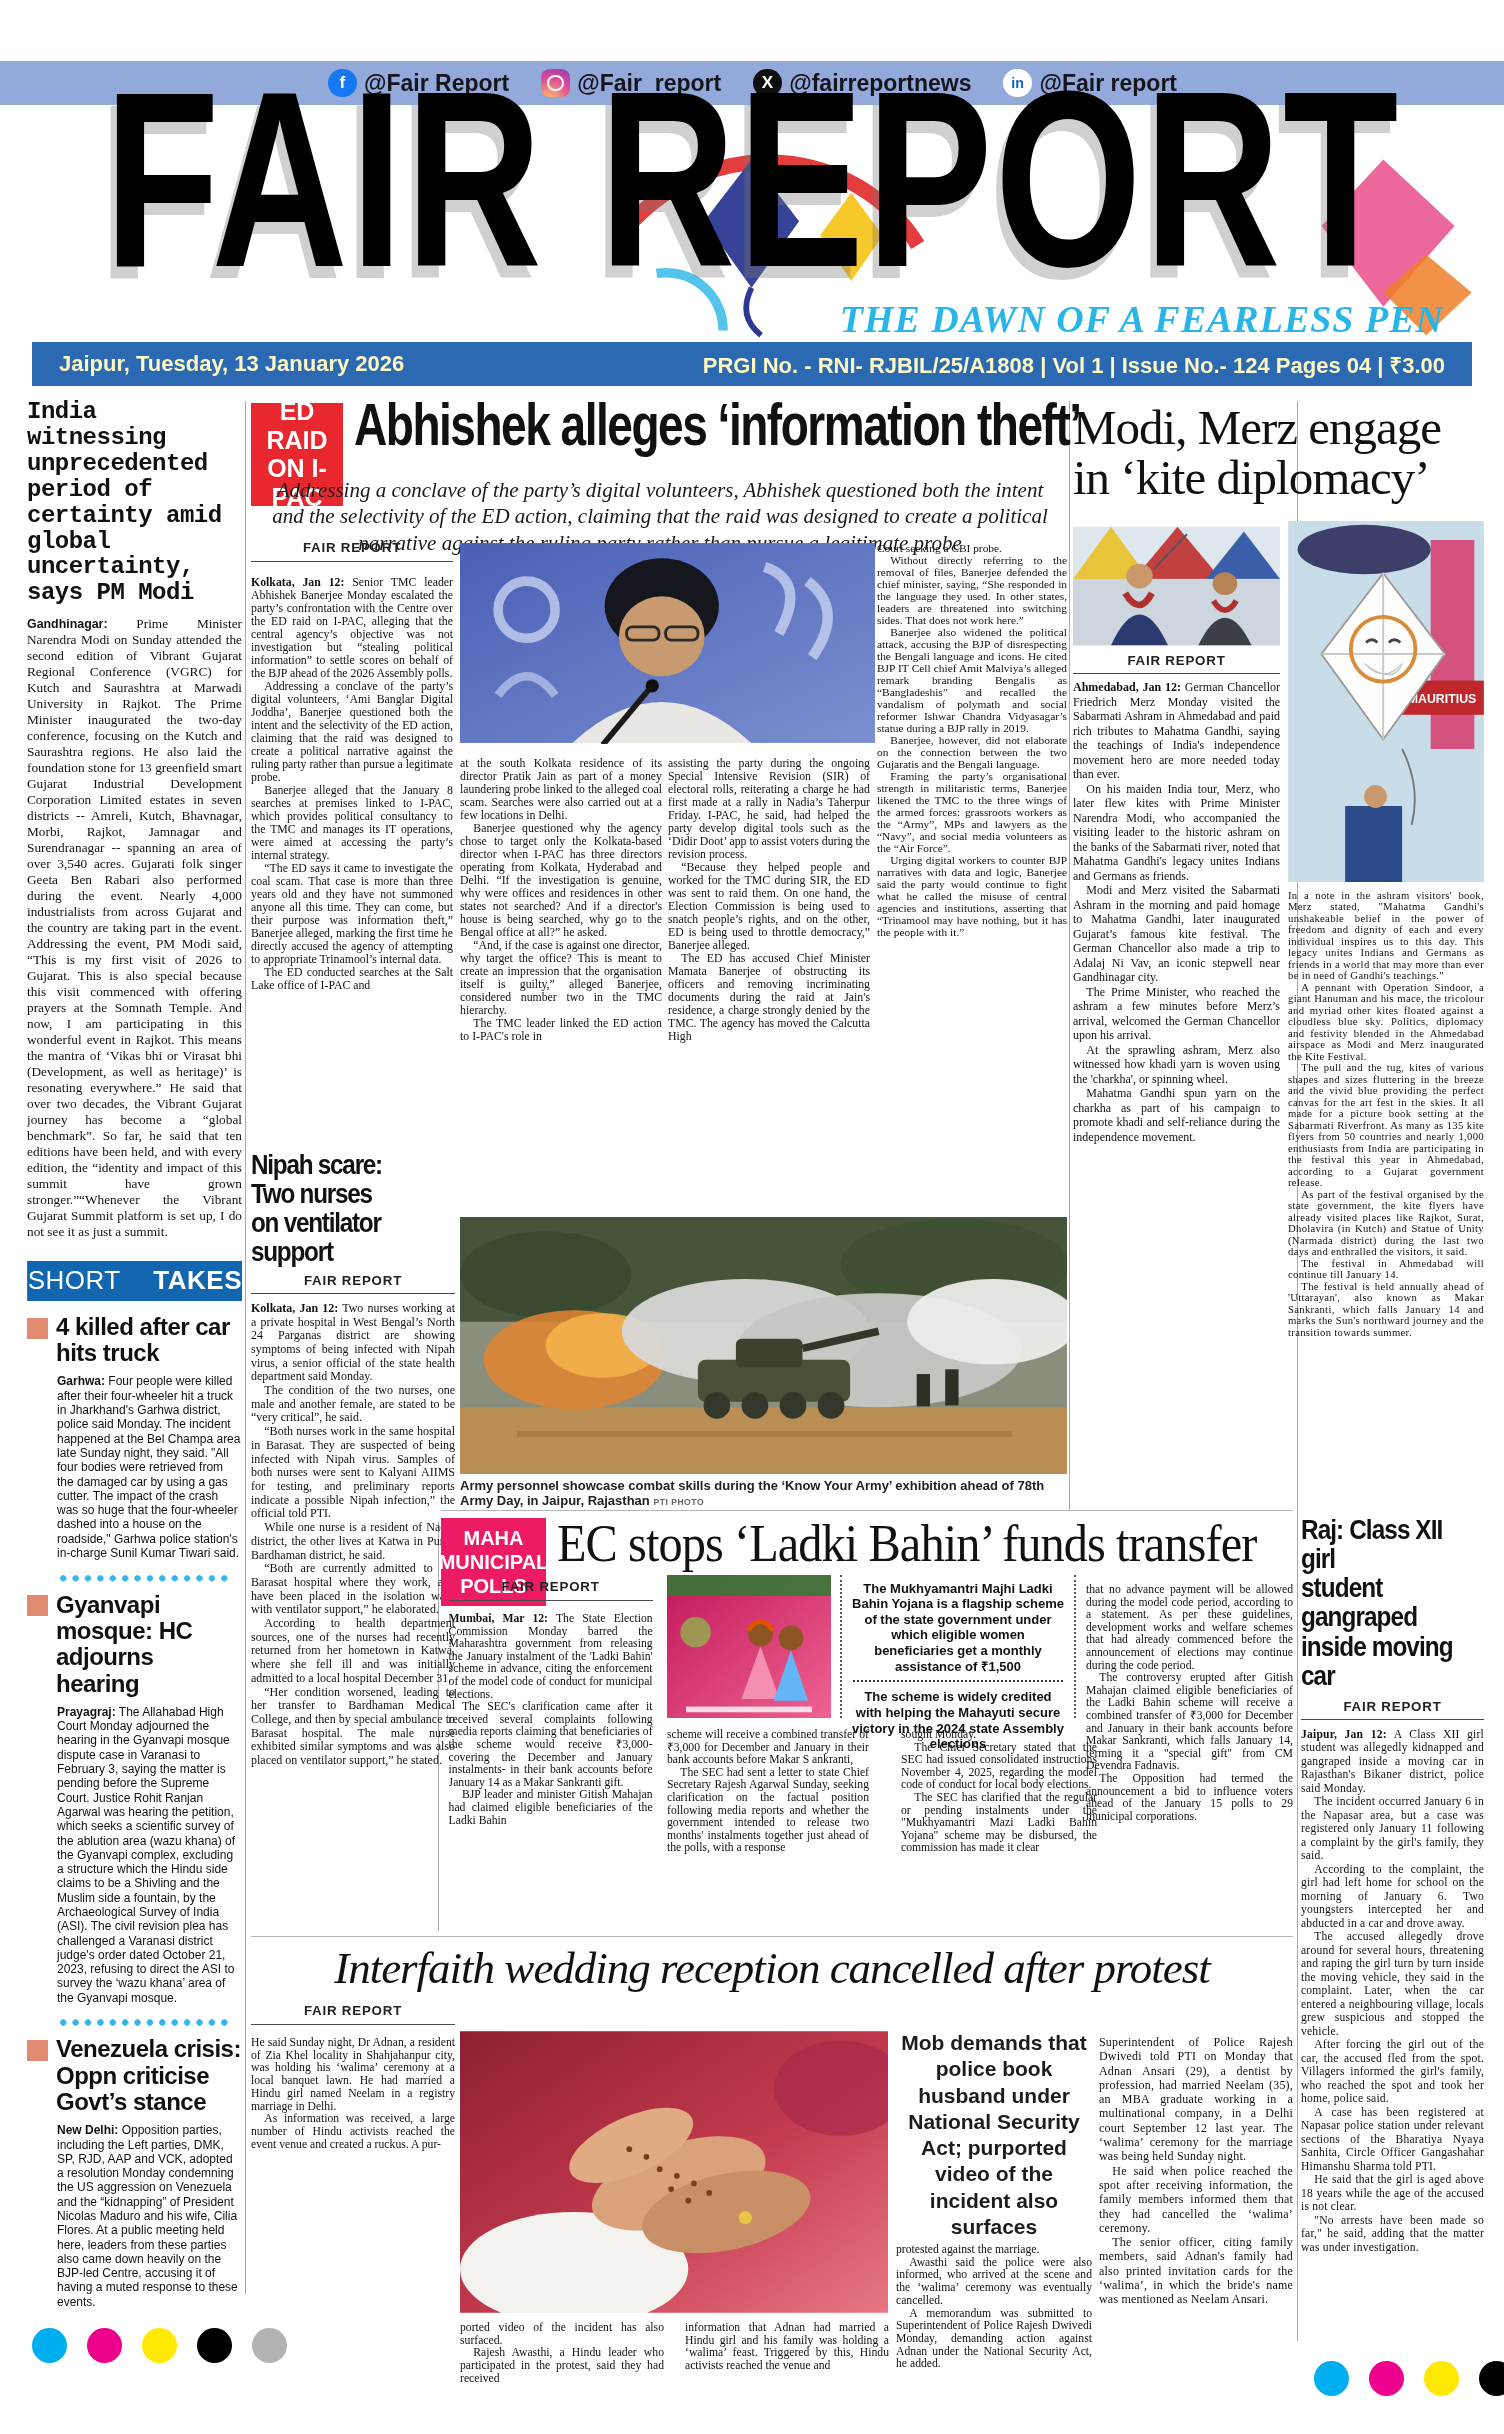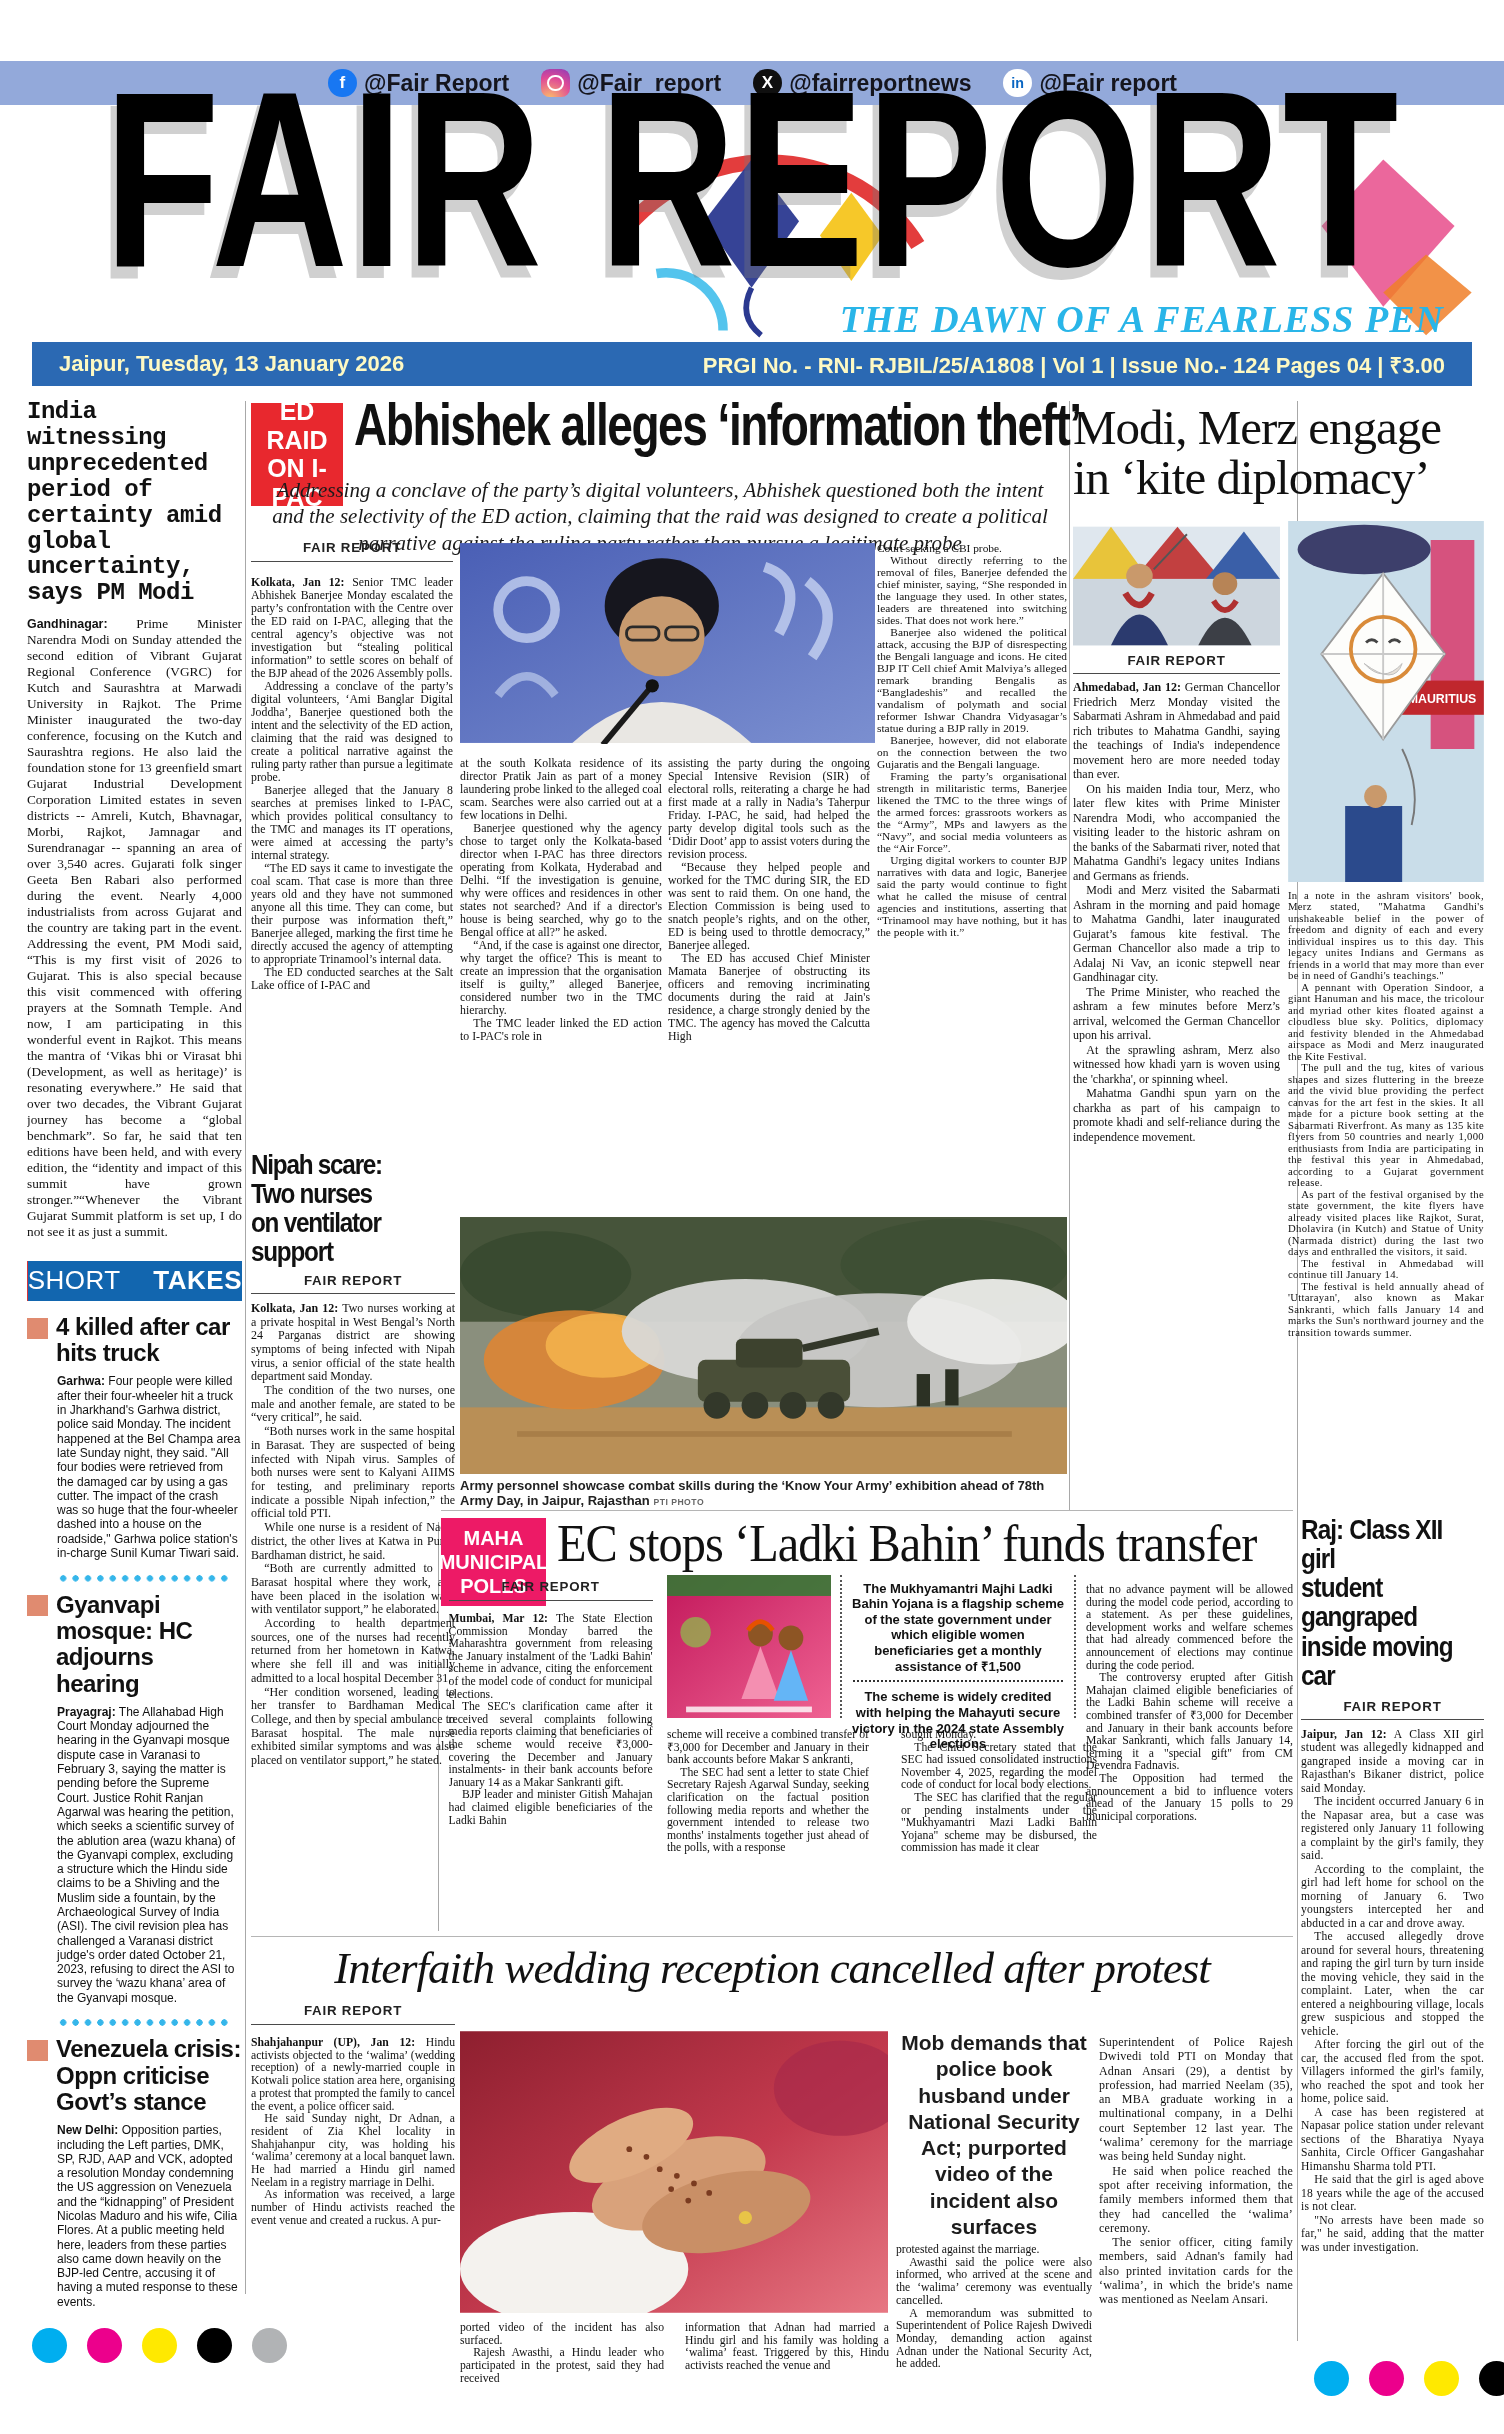--- a/index.html
+++ b/index.html
@@ -496,21 +496,20 @@
         <circle cx="196" cy="132" r="3"></circle>
           <circle cx="178" cy="124" r="3"></circle>
       </g>
       <circle cx="300" cy="196" r="7" fill="#e8c447"></circle>
       <ellipse cx="400" cy="60" rx="70" ry="50" fill="#a8294a" opacity=".7"></ellipse>
     </svg>
 
     <div class="pullquote" data-name="mob-demands-pullquote">Mob demands that police book husband under National Security Act; purported video of the incident also surfaces</div>
 
     <div class="inter-col inter-col1 body serifbody" data-name="interfaith-col1">
-        <p data-name="paragraph"><b>Shahjahanpur (UP), Jan 12:</b> Hindu activists objected to the ‘walima’ (wedding reception) of a newly-married couple in Kotwali police station area here, organising a protest that prompted the family to cancel the event, a police officer said.</p>
         <p data-name="paragraph">He said Sunday night, Dr Adnan, a resident of Zia Khel locality in Shahjahanpur city, was holding his ‘walima’ ceremony at a local banquet lawn. He had married a Hindu girl named Neelam in a registry marriage in Delhi.</p>
         <p data-name="paragraph">As information was received, a large number of Hindu activists reached the event venue and created a ruckus. A pur-</p>
       </div>
     <div class="inter-col inter-col2 body serifbody" data-name="interfaith-col2">
         <p data-name="paragraph">ported video of the incident has also surfaced.</p>
         <p data-name="paragraph">Rajesh Awasthi, a Hindu leader who participated in the protest, said they had received</p>
       </div>
     <div class="inter-col inter-col3 body serifbody" data-name="interfaith-col3">
         <p data-name="paragraph">information that Adnan had married a Hindu girl and his family was holding a ‘walima’ feast. Triggered by this, Hindu activists reached the venue and</p>
       </div>

